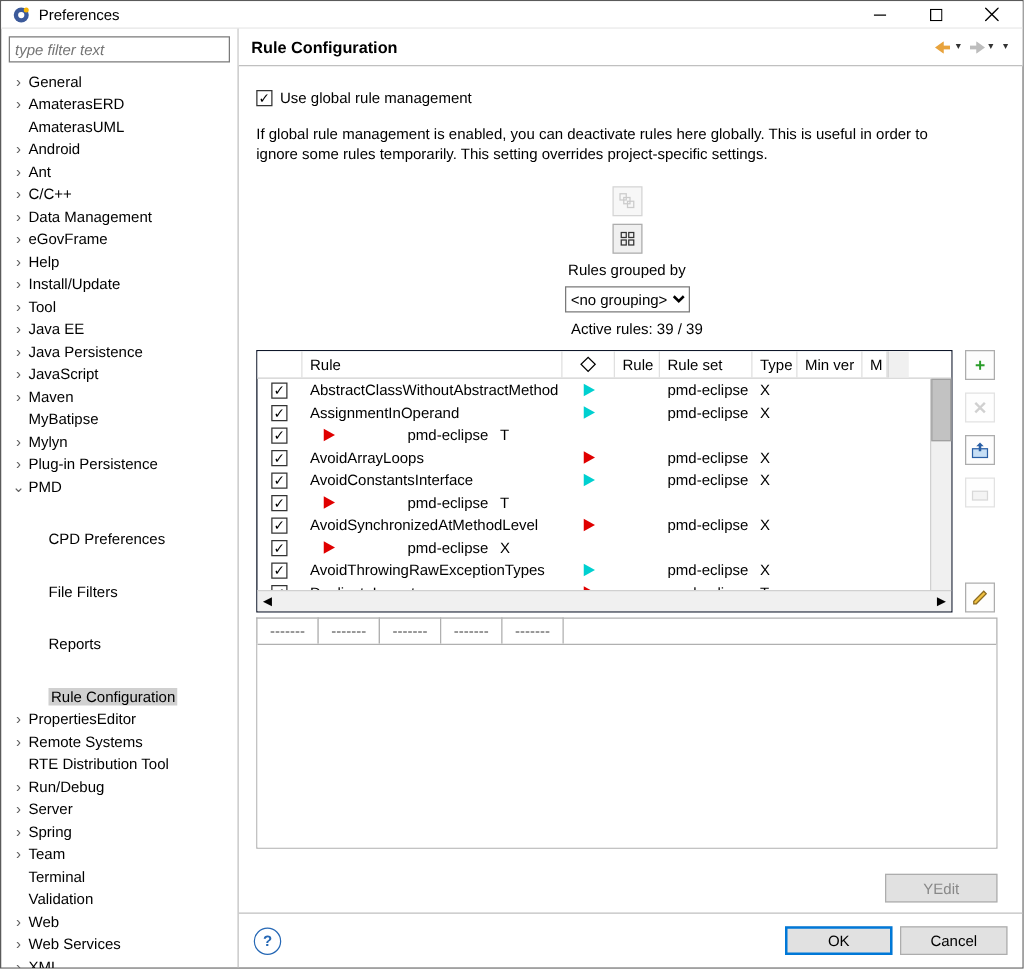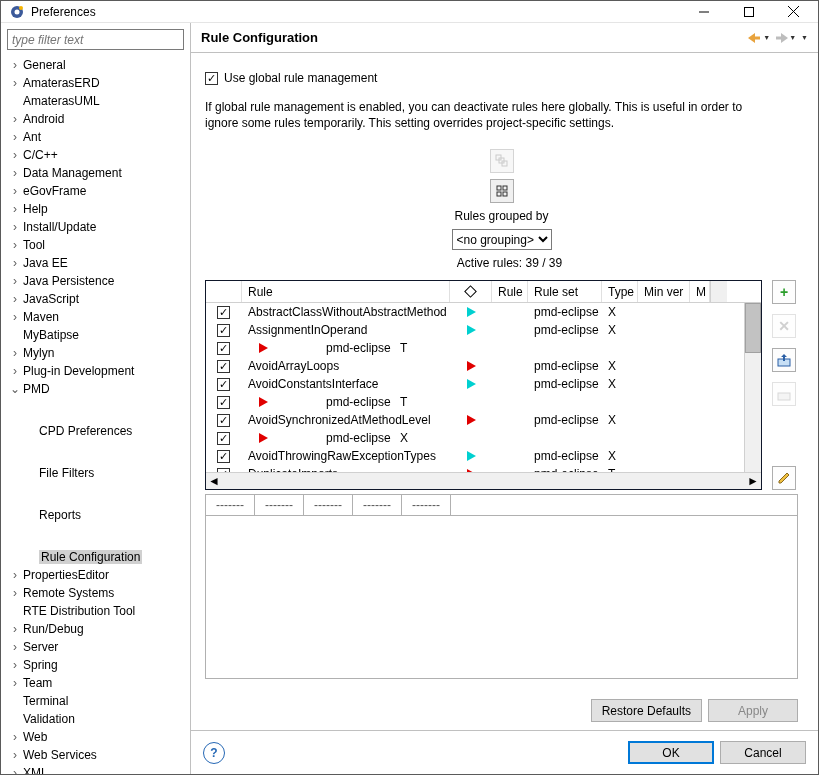--- a/index.html
+++ b/index.html
@@ -173,21 +173,21 @@
           <div class="tree-node">
             <span class="arrow blank">▸</span>
             <span class="label">MyBatipse</span>
           </div>
           <div class="tree-node">
             <span class="arrow" style="transform: none; font-size: 12px;">›</span>
             <span class="label">Mylyn</span>
           </div>
           <div class="tree-node">
             <span class="arrow" style="transform: none; font-size: 12px;">›</span>
-            <span class="label">Plug-in Development</span>
+            <span class="label">Plug-in Persistence</span>
           </div>
           <div class="tree-node">
             <span class="arrow" style="transform: none; font-size: 12px;">⌄</span>
             <span class="label">PMD</span>
           </div>
           <div class="tree-node depth-1">
             <span class="arrow blank">·</span>
             <span class="label">CPD Preferences</span>
           </div>
           <div class="tree-node depth-1">
@@ -516,22 +516,21 @@
               </div>
               <div class="tab">
                 <span class="dashline">-------</span>
               </div>
             </div>
           <div class="tabbody"></div>
         </div>
       </div>
 
       <div class="btnsrow">
-        <span class="btn">Restore Defaults</span>
-        <span class="btn disabled">Apply</span>
+        <span class="btn disabled">YEdit</span>
       </div>
 
       <div class="footer">
         <span class="help">?</span>
         <span class="spacer"></span>
         <span class="btn primary" style="min-width:86px;margin-right:6px">OK</span>
         <span class="btn" style="min-width:86px">Cancel</span>
       </div>
     </div>
   </div>

